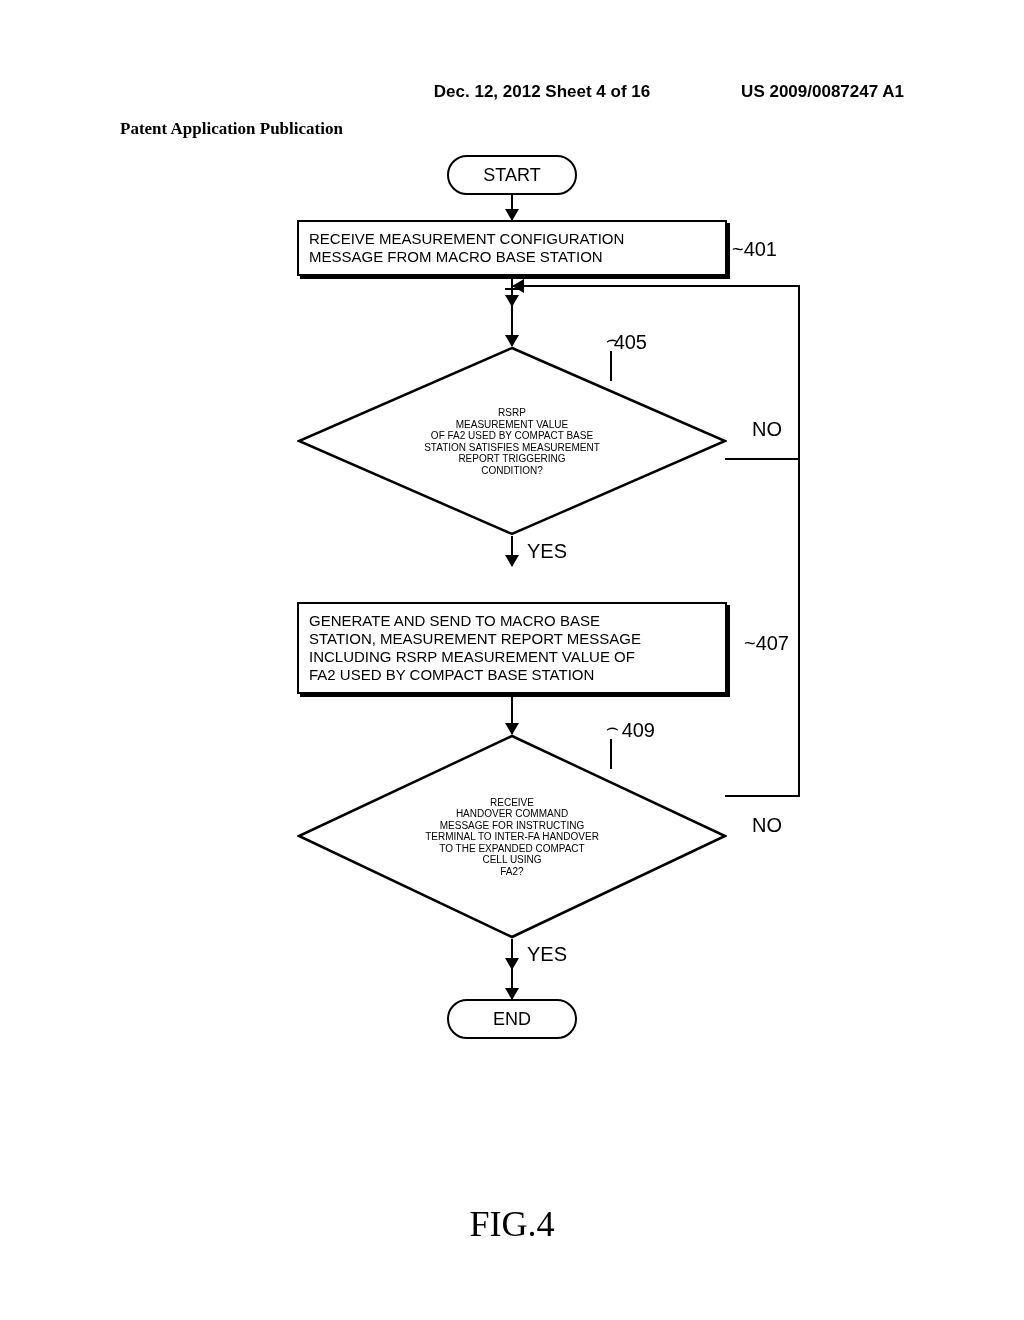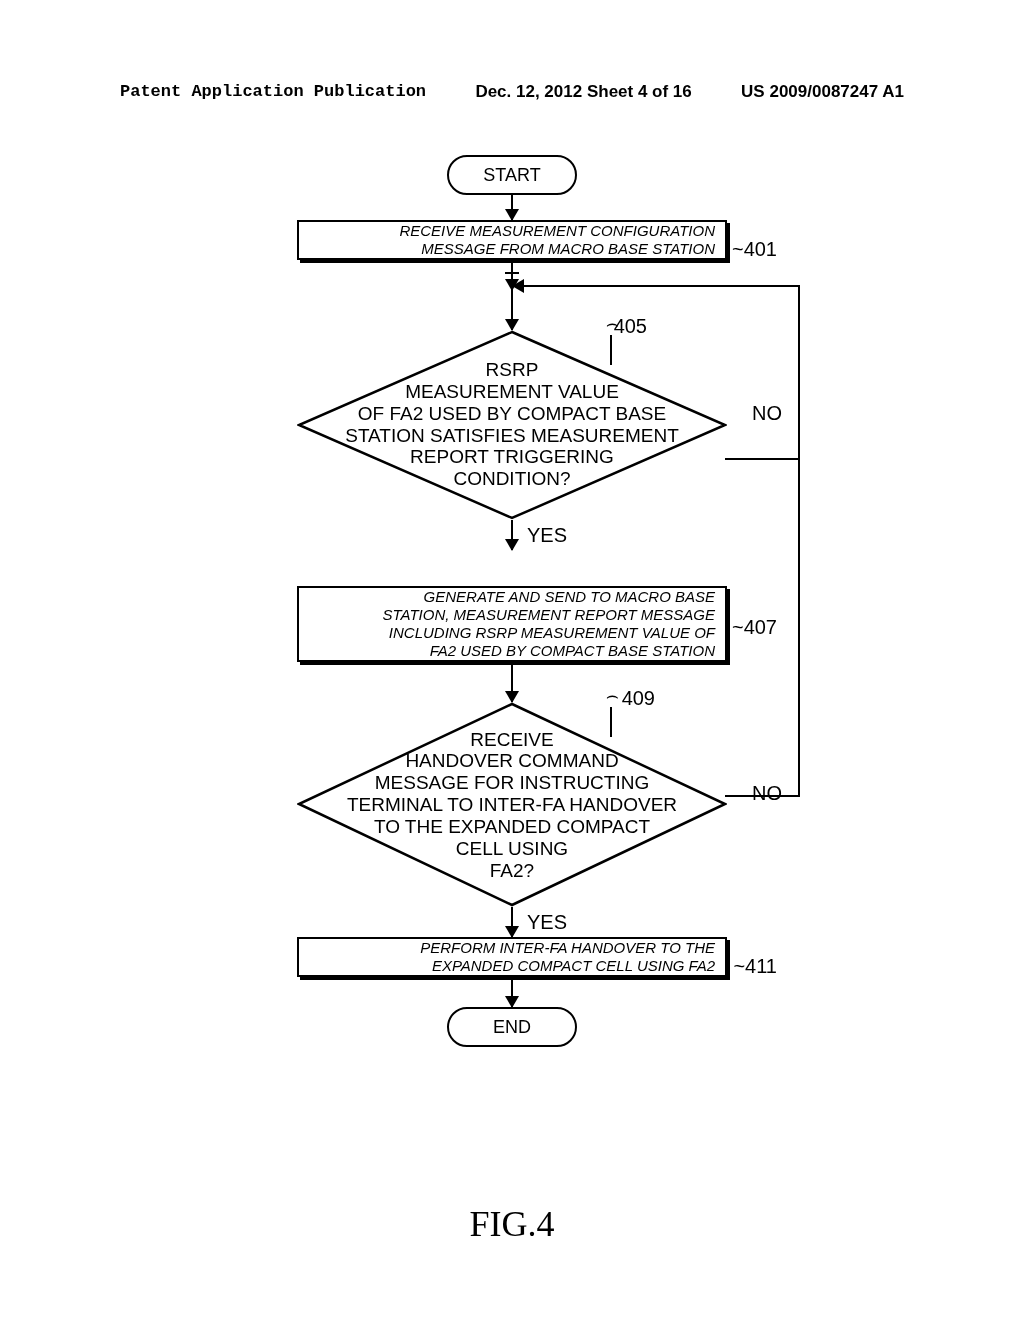--- a/index.html
+++ b/index.html
@@ -19,21 +19,22 @@
       top: 82px;
       left: 0;
       width: 100%;
       padding: 0 120px;
       display: flex;
       justify-content: space-between;
       font-size: 17px;
       font-weight: bold;
     }
     .header-left {
-      font-family: Liberation Mono, monospace;
+      font-family: Liberation Serif, serif;
+      margin-top: 37px;
     }
     .header-center {
       font-family: Arial, sans-serif;
     }
     .header-right {
       font-family: Arial, sans-serif;
     }
     .diagram {
       position: absolute;
       top: 155px;
@@ -51,47 +52,46 @@
       align-items: center;
       justify-content: center;
       font-size: 18px;
       font-weight: normal;
       background: white;
     }
     .process {
       width: 430px;
       border: 2.5px solid black;
       margin: 0 auto;
-      padding: 0 10px;
-      text-align: right;
+      padding: 8px 10px;
+      text-align: left;
       font-size: 15px;
       line-height: 1.2;
       position: relative;
       background: white;
       box-shadow: 3px 3px 0 black;
-      font-style: italic;
     }
     .decision {
       width: 430px;
       height: 190px;
       margin: 0 auto;
       position: relative;
     }
     .decision svg {
       position: absolute;
       top: 0;
       left: 0;
     }
     .decision-text {
       position: absolute;
       top: 50%;
       left: 50%;
       transform: translate(-50%, -50%);
       text-align: center;
-      font-size: 19px;
+      font-size: 10px;
       line-height: 1.15;
       width: 350px;
     }
     .label {
       position: absolute;
       font-size: 20px;
     }
     .figure-label {
       position: absolute;
       bottom: 75px;
@@ -196,21 +196,21 @@
     <span class="label" style="top:4px; left:335px;">YES</span>
   </div>
 
   <div style="position:relative;margin-top:36px;">
     <div class="process">
       <span style="white-space:pre-line;">GENERATE AND SEND TO MACRO BASE
 STATION, MEASUREMENT REPORT MESSAGE
 INCLUDING RSRP MEASUREMENT VALUE OF
 FA2 USED BY COMPACT BASE STATION</span>
     </div>
-    <span class="label" style="top:30px; right:55px;">~<span>407</span></span>
+    <span class="label" style="top:30px; right:43px;">~<span>407</span></span>
   </div>
   <div class="arrow-down" style="height:40px;"></div>
 
   <div class="decision" style="height:205px;">
     <svg width="430" height="205" viewBox="0 0 430 205">
       <polygon points="215,2 428,102 215,203 2,102" fill="white" stroke="black" stroke-width="2.5"></polygon>
     </svg>
     <div class="decision-text" style="white-space:pre-line;">RECEIVE
 HANDOVER COMMAND
 MESSAGE FOR INSTRUCTING
@@ -223,27 +223,20 @@
     <span class="label" style="top:80px; right:-55px;">NO</span>
 
     <div class="connector-v" style="top:5px; right:115px; height:30px; width:2px;"></div>
   </div>
 
   <div style="position:relative;">
     <div class="arrow-down" style="height:30px;"></div>
     <span class="label" style="top:4px; left:335px;">YES</span>
   </div>
 
-  <div style="position:relative;">
-    <div class="process">
-      <span style="white-space:pre-line;">PERFORM INTER-FA HANDOVER TO THE
-EXPANDED COMPACT CELL USING FA2</span>
-    </div>
-    <span class="label" style="top:18px; right:55px;">~<span>411</span></span>
-  </div>
   <div class="arrow-down" style="height:30px;"></div>
 
   <div class="terminal">END</div>
 
   <div class="connector-h" style="top:303px; left:533px; width:75px;"></div>
   <div class="connector-v" style="top:130px; left:606px; height:175px;"></div>
   <div class="connector-h arrow-left" style="top:130px; left:321px; width:287px;"></div>
 
   <div class="connector-h" style="top:640px; left:533px; width:75px;"></div>
   <div class="connector-v" style="top:303px; left:606px; height:339px;"></div>

